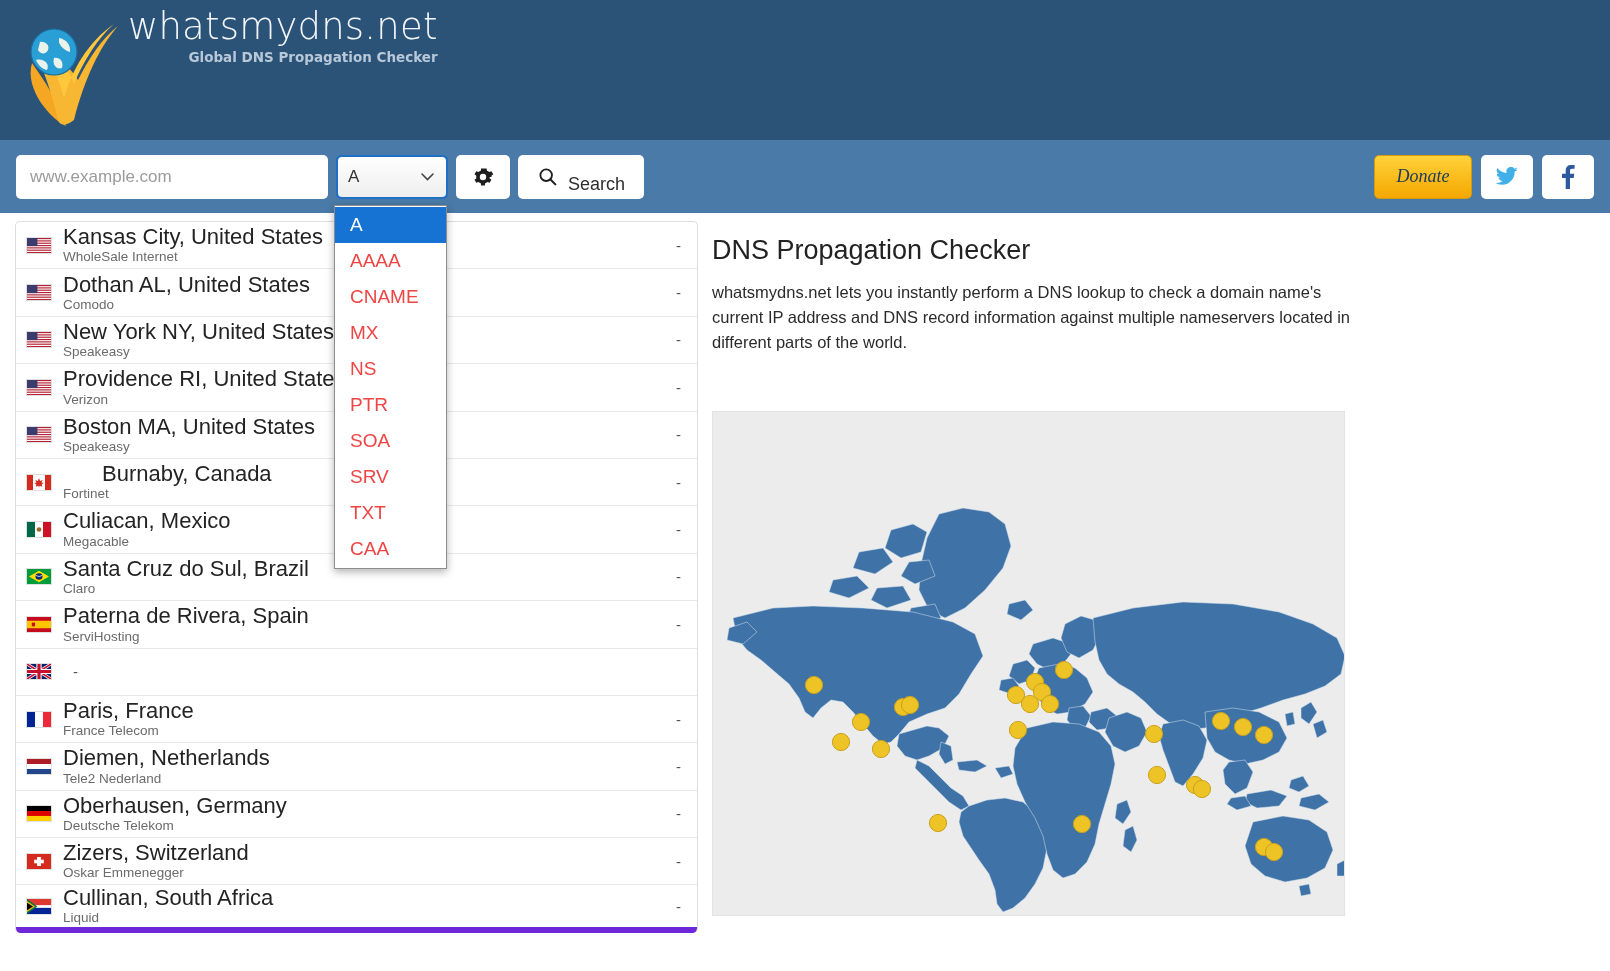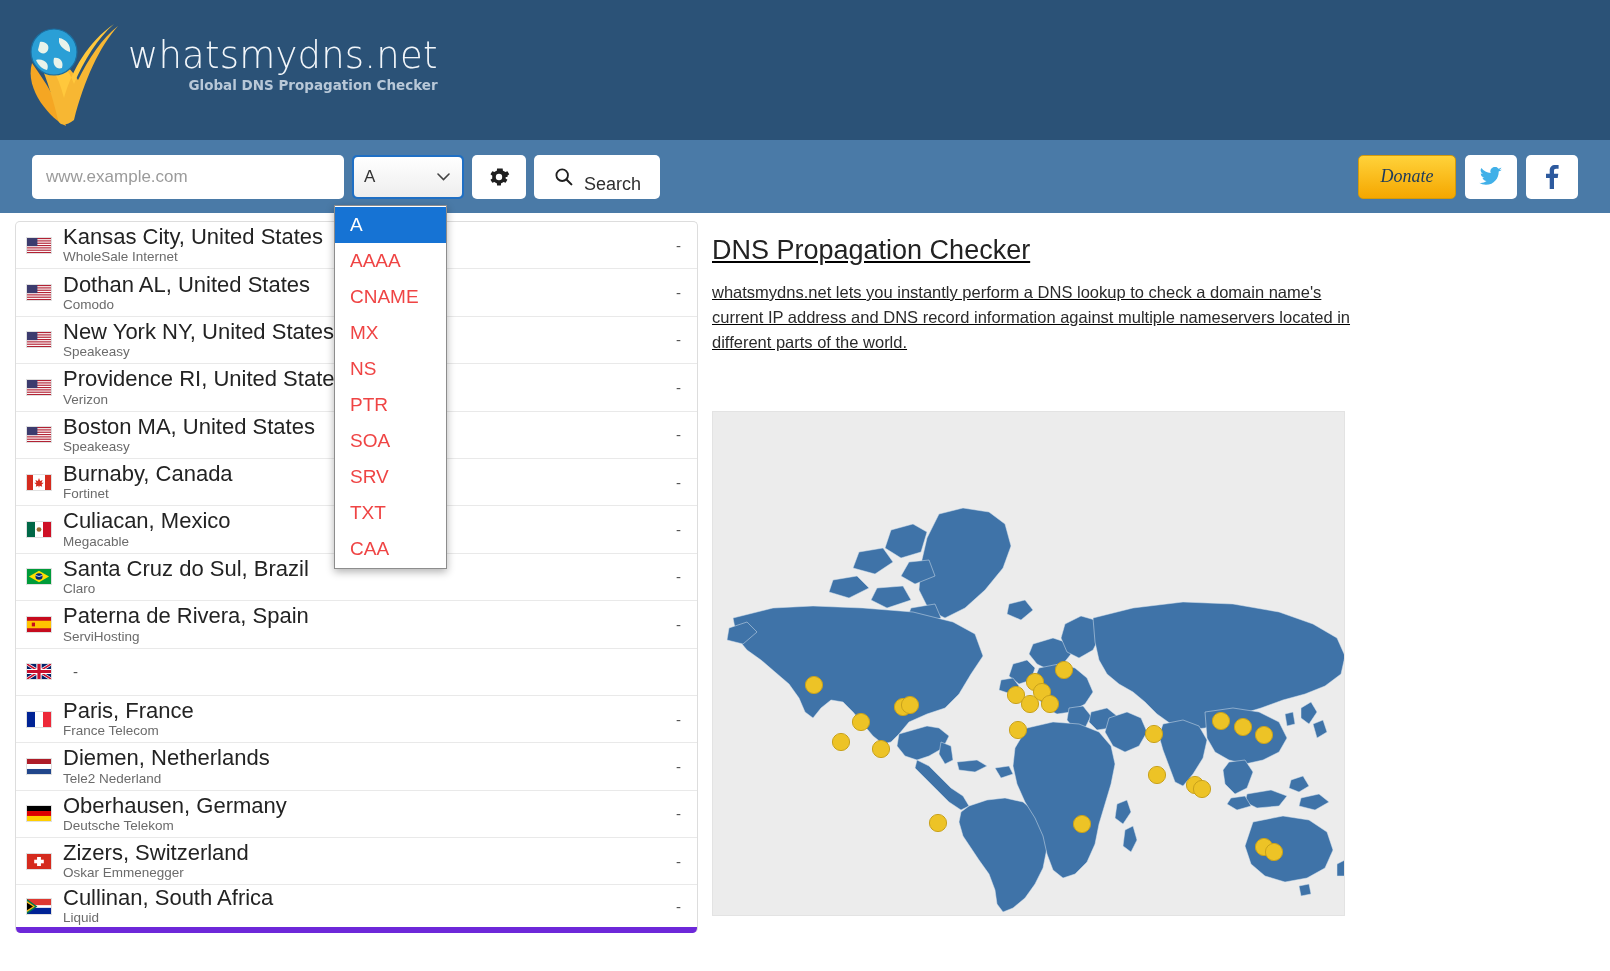--- a/index.html
+++ b/index.html
@@ -14,21 +14,21 @@
 
   
   #brandbar {
     height:140px;
     background:#2b5277;
     position:relative;
   }
   #logo-wrap {
     position:absolute;
     left:14px; top:8px;
-    display:flex; align-items:center;
+    display:flex; align-items:flex-start;
   }
   #logo-mark { width:110px; height:120px; display:block; }
   #logo-text { margin-left:4px; padding-bottom:6px; }
   #brand-name {
     font-size:37px;
     color:#f2f6fa;
     font-weight:300;
     letter-spacing:0.2px;
     line-height:1.05;
     font-family:"DejaVu Sans", sans-serif;
@@ -41,21 +41,21 @@
     margin-top:2px;
     font-family:"DejaVu Sans", sans-serif;
   }
 
   
   #searchbar {
     height:73px;
     background:#4a7aa7;
     display:flex;
     align-items:center;
-    padding:0 32px;
+    padding:0 16px;
     position:relative;
     z-index:5;
   }
   #domain-input {
     width:312px; height:44px;
     border:none; border-radius:5px;
     padding:0 14px;
     font-size:17px;
     font-family:"Liberation Sans", sans-serif;
     color:#333;
@@ -205,21 +205,20 @@
   }
   .srow .val {
     font-size:15px; color:#555; margin-left:10px;
     flex:0 0 auto;
   }
 
   #right-col {
     flex:1 1 auto;
     padding:14px 40px 3px 14px;
     min-width:0;
-    text-decoration:underline;
   }
   #page-title {
     font-size:27px;
     color:#222;
     font-weight:400;
     margin:0 0 14px 0;
     font-family:"Liberation Sans", sans-serif;
   }
   #page-desc {
     font-size:16.5px;
@@ -431,21 +430,21 @@
       <div class="srow">
         <span class="flag">
           <svg viewBox="0 0 30 20" preserveAspectRatio="none">
             <rect width="30" height="20" fill="#fff"></rect>
             <rect width="7.5" height="20" fill="#d52b1e"></rect>
             <rect x="22.5" width="7.5" height="20" fill="#d52b1e"></rect>
          <path d="M15 4 L16.4 8 L19.5 6.6 L18.2 10.2 L21 10.4 L18.4 12.6 L19 15.6 L15.8 14.3 L15 17 L14.2 14.3 L11 15.6 L11.6 12.6 L9 10.4 L11.8 10.2 L10.5 6.6 L13.6 8 Z" fill="#d52b1e"></path>
           </svg>
         </span>
         <span class="texts" style="display: block;">
-          <span class="city" style="display: block;">Burnaby, Canada</span>
+          <span class="city" style="display: block; margin-left: 39px;">Burnaby, Canada</span>
           <span class="isp" style="display: block;">Fortinet</span>
         </span>
         <span class="val">-</span>
       </div>
       <div class="srow">
         <span class="flag">
           <svg viewBox="0 0 30 20" preserveAspectRatio="none">
             <rect width="10" height="20" fill="#006847"></rect>
             <rect x="10" width="10" height="20" fill="#fff"></rect>
             <rect x="20" width="10" height="20" fill="#ce1126"></rect>

